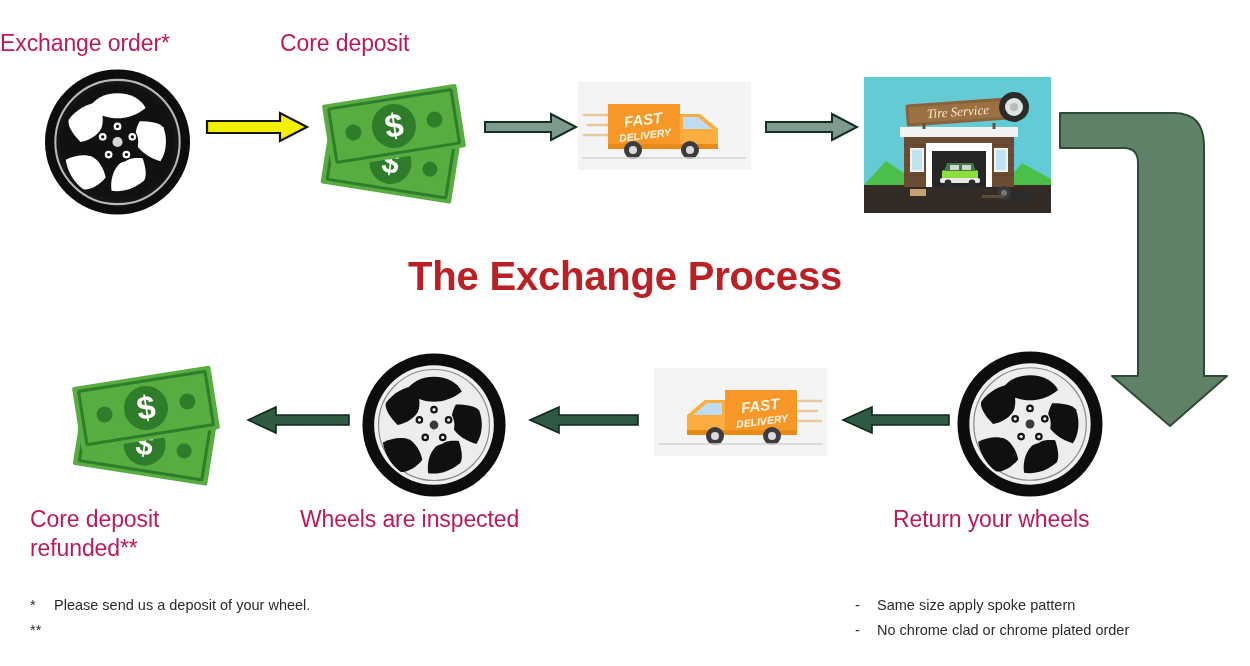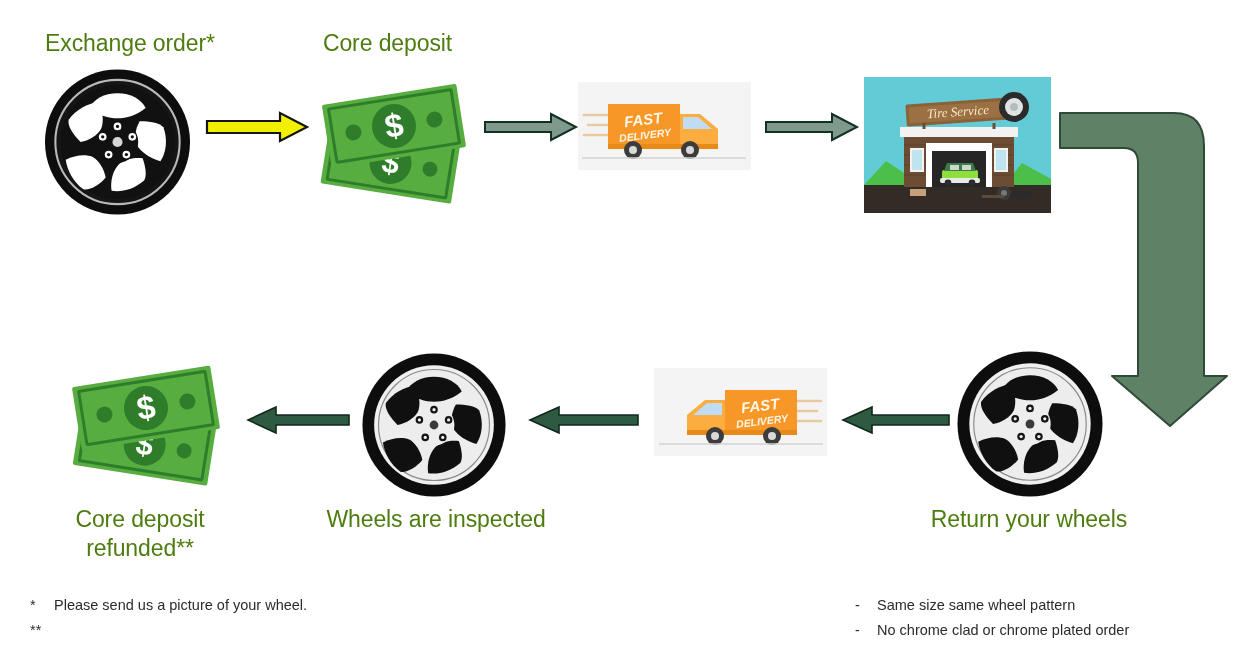--- a/index.html
+++ b/index.html
@@ -6,25 +6,25 @@
   html, body {
     width: 1250px; height: 666px;
     background: #ffffff;
     font-family: "Liberation Sans", sans-serif;
     overflow: hidden;
   }
   #canvas { position: relative; width: 1250px; height: 666px; background: #fff; }
 
   .node-label {
     position: absolute;
-    color: #4d7c0f;
+    color: #be185d;
     font-size: 23px;
     font-weight: 400;
     line-height: 1.28;
-    text-align: center;
+    text-align: left;
     white-space: pre-line;
     letter-spacing: -0.1px;
   }
 
   #title {
     position: absolute;
     left: 0; right: 0;
     top: 254px;
     text-align: center;
     color: #bb2025;
@@ -221,20 +221,21 @@
 
   <div class="icon arrow" style="left:1052px; top:108px; width:175px; height:340px;">
     <svg width="175" height="340" viewBox="0 0 175 340">
       <path d="M8 5 L122 5 Q152 5 152 38 L152 268 L152 268
                L152 268 L175 268
                L118 318 L60 268 L86 268 L86 268 L86 55
                Q86 40 72 40 L8 40 Z" fill="#5f8166" stroke="#2f4a38" stroke-width="2" stroke-linejoin="round"></path>
     </svg>
   </div>
 
+  <div id="title">The Exchange Process</div>
 
   <div class="icon money" style="left:58px; top:352px; width:176px; height:136px;">
     <svg width="176" height="136" viewBox="0 0 176 136">
       <g transform="rotate(9 76 96)">
         <rect x="18" y="60" width="136" height="62" rx="2" fill="#57ad3f"></rect>
         <rect x="24" y="65" width="124" height="52" rx="1" fill="none" stroke="#2f7d2a" stroke-width="3"></rect>
         <circle cx="86" cy="91" r="21" fill="#2f7d2a"></circle>
         <text x="86" y="101" font-family="'Liberation Sans',sans-serif" font-size="31" font-weight="bold" fill="#ffffff" text-anchor="middle">$</text>
         <circle cx="46" cy="91" r="7.5" fill="#2f7d2a"></circle>
         <circle cx="126" cy="91" r="7.5" fill="#2f7d2a"></circle>
@@ -359,31 +360,31 @@
   <div class="node-label" style="left:30px; top:505px; width:220px;">Core deposit
 refunded**</div>
 
   <div class="node-label" style="left:893px; top:505px; width:272px;">Return your wheels</div>
 
   <div class="node-label" style="left:300px; top:505px; width:272px;">Wheels are inspected</div>
 
   <div class="footnotes" id="footnotes-left">
     <div class="fn-row">
       <span class="fn-mark">*</span>
-      <span>Please send us a picture of your wheel.</span>
+      <span>Please send us a deposit of your wheel.</span>
     </div>
     <div class="fn-row">
       <span class="fn-mark">**</span>
     </div>
   </div>
 
   <div class="footnotes" id="footnotes-right">
     <div class="fn-row">
       <span class="fn-mark">-</span>
-      <span>Same size same wheel pattern</span>
+      <span>Same size apply spoke pattern</span>
     </div>
     <div class="fn-row">
       <span class="fn-mark">-</span>
       <span>No chrome clad or chrome plated order</span>
     </div>
   </div>
 
 </div>
 
 </body></html>

